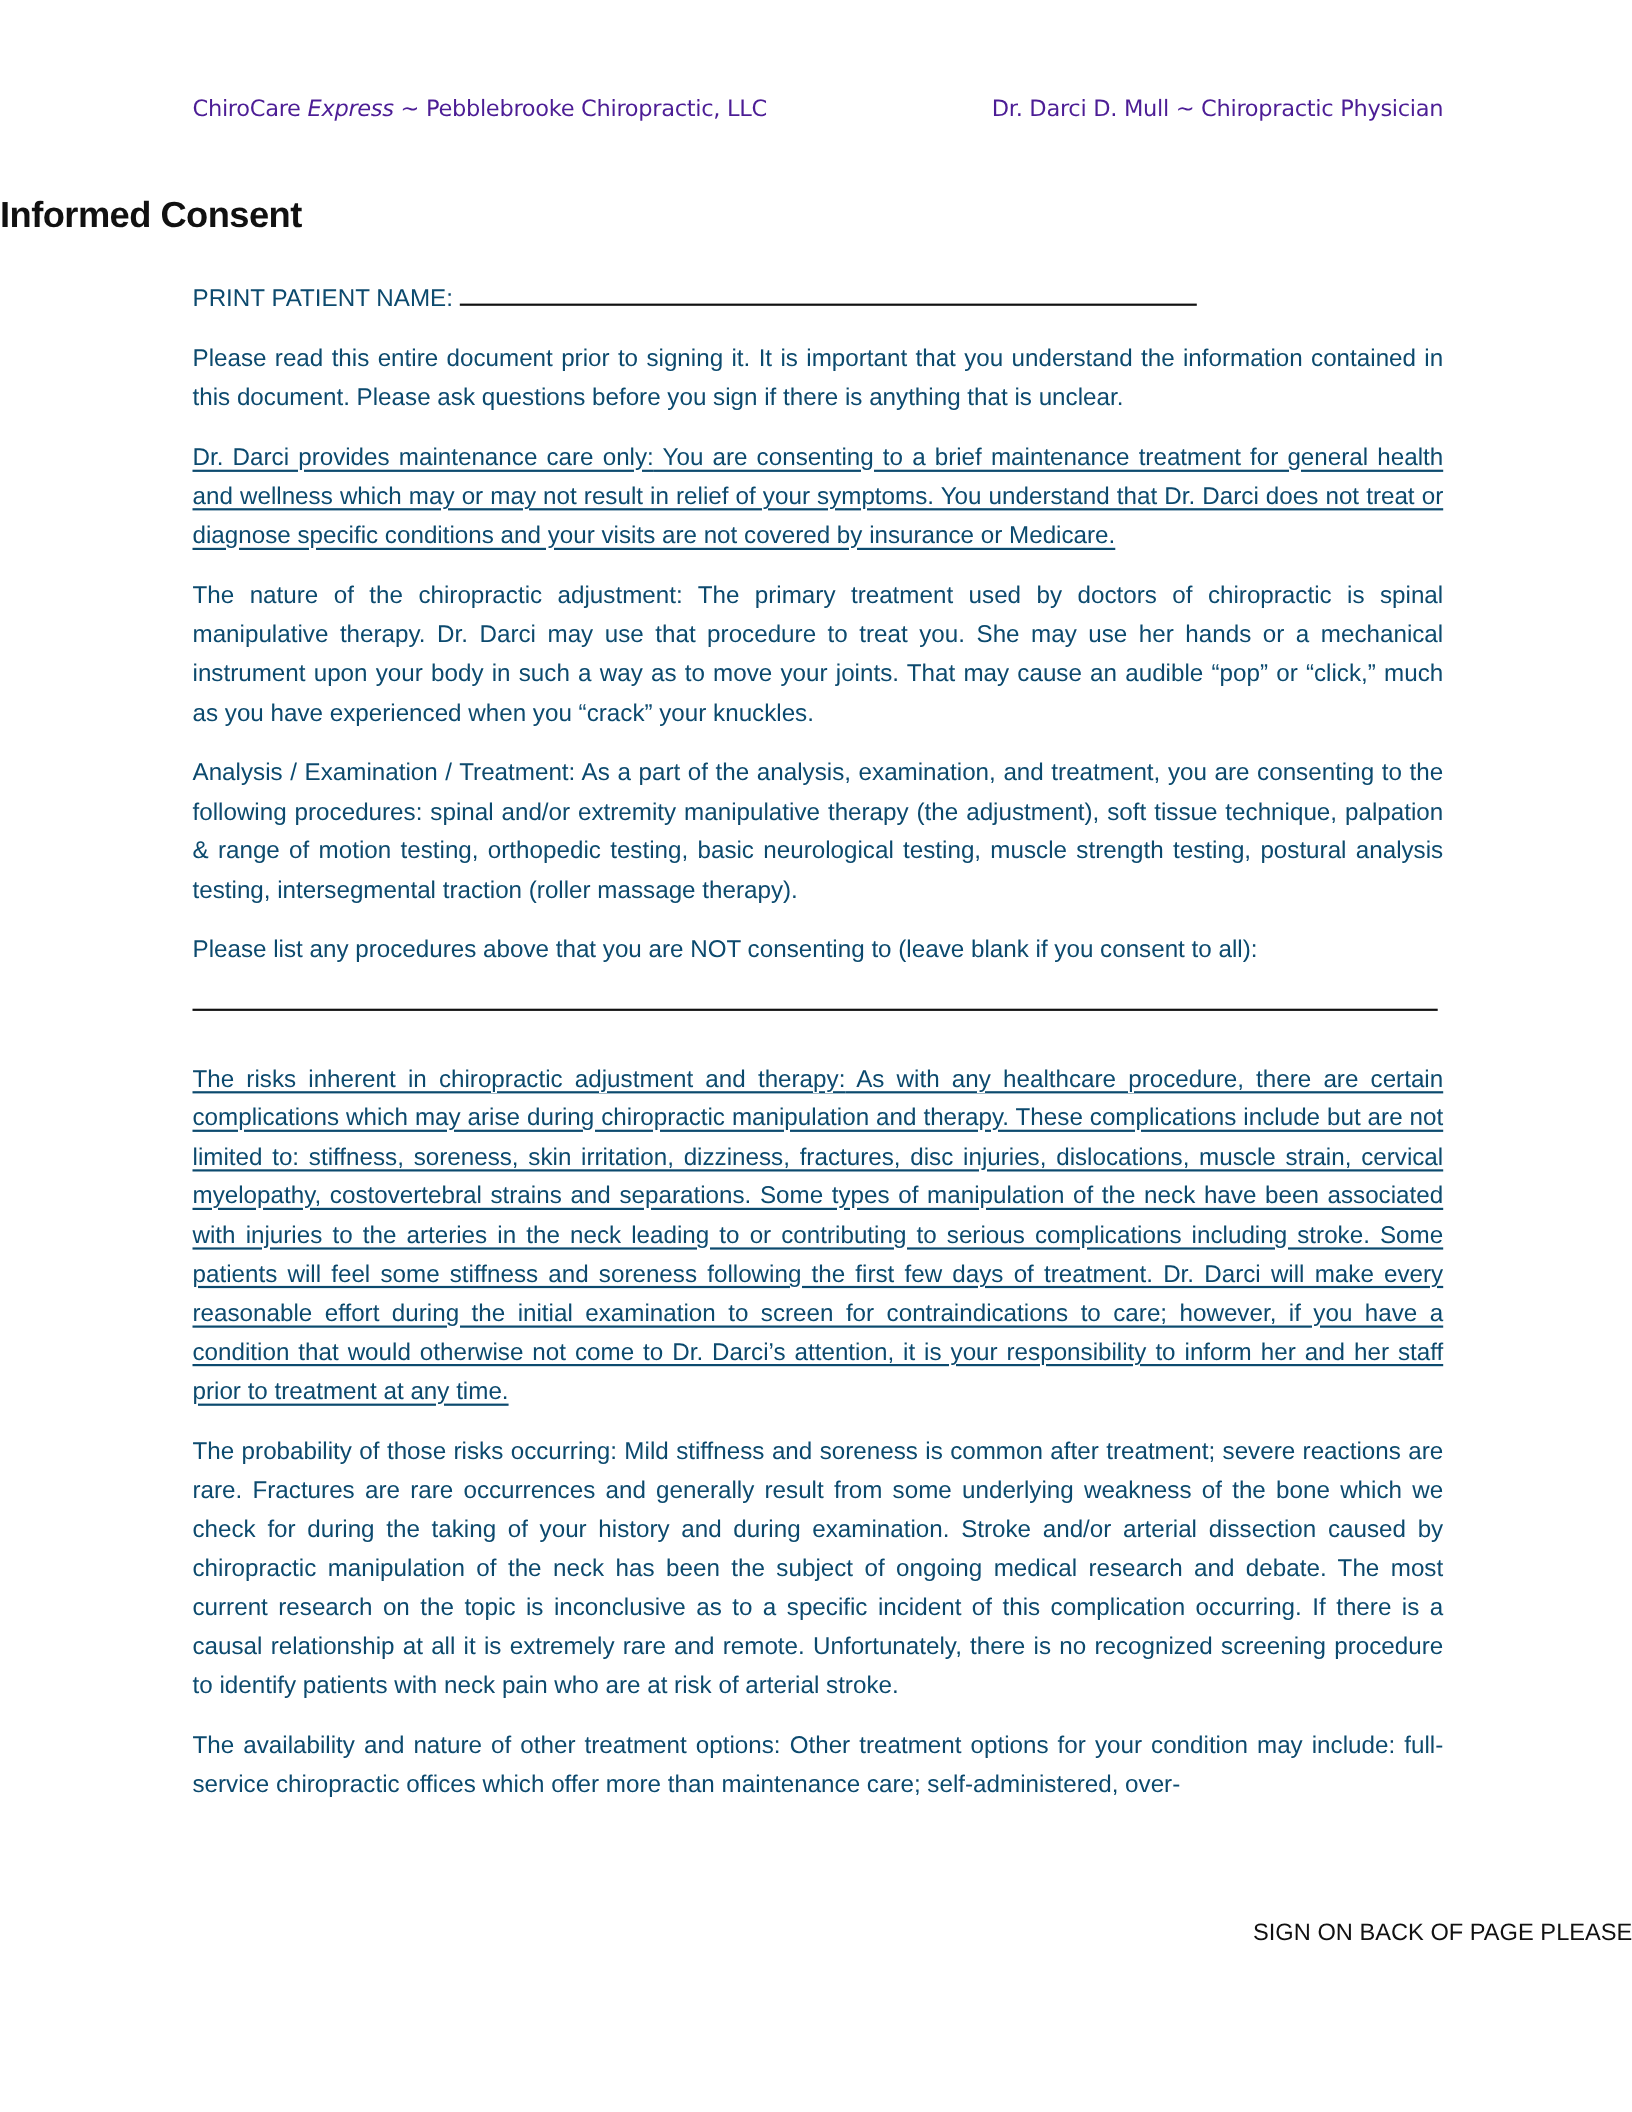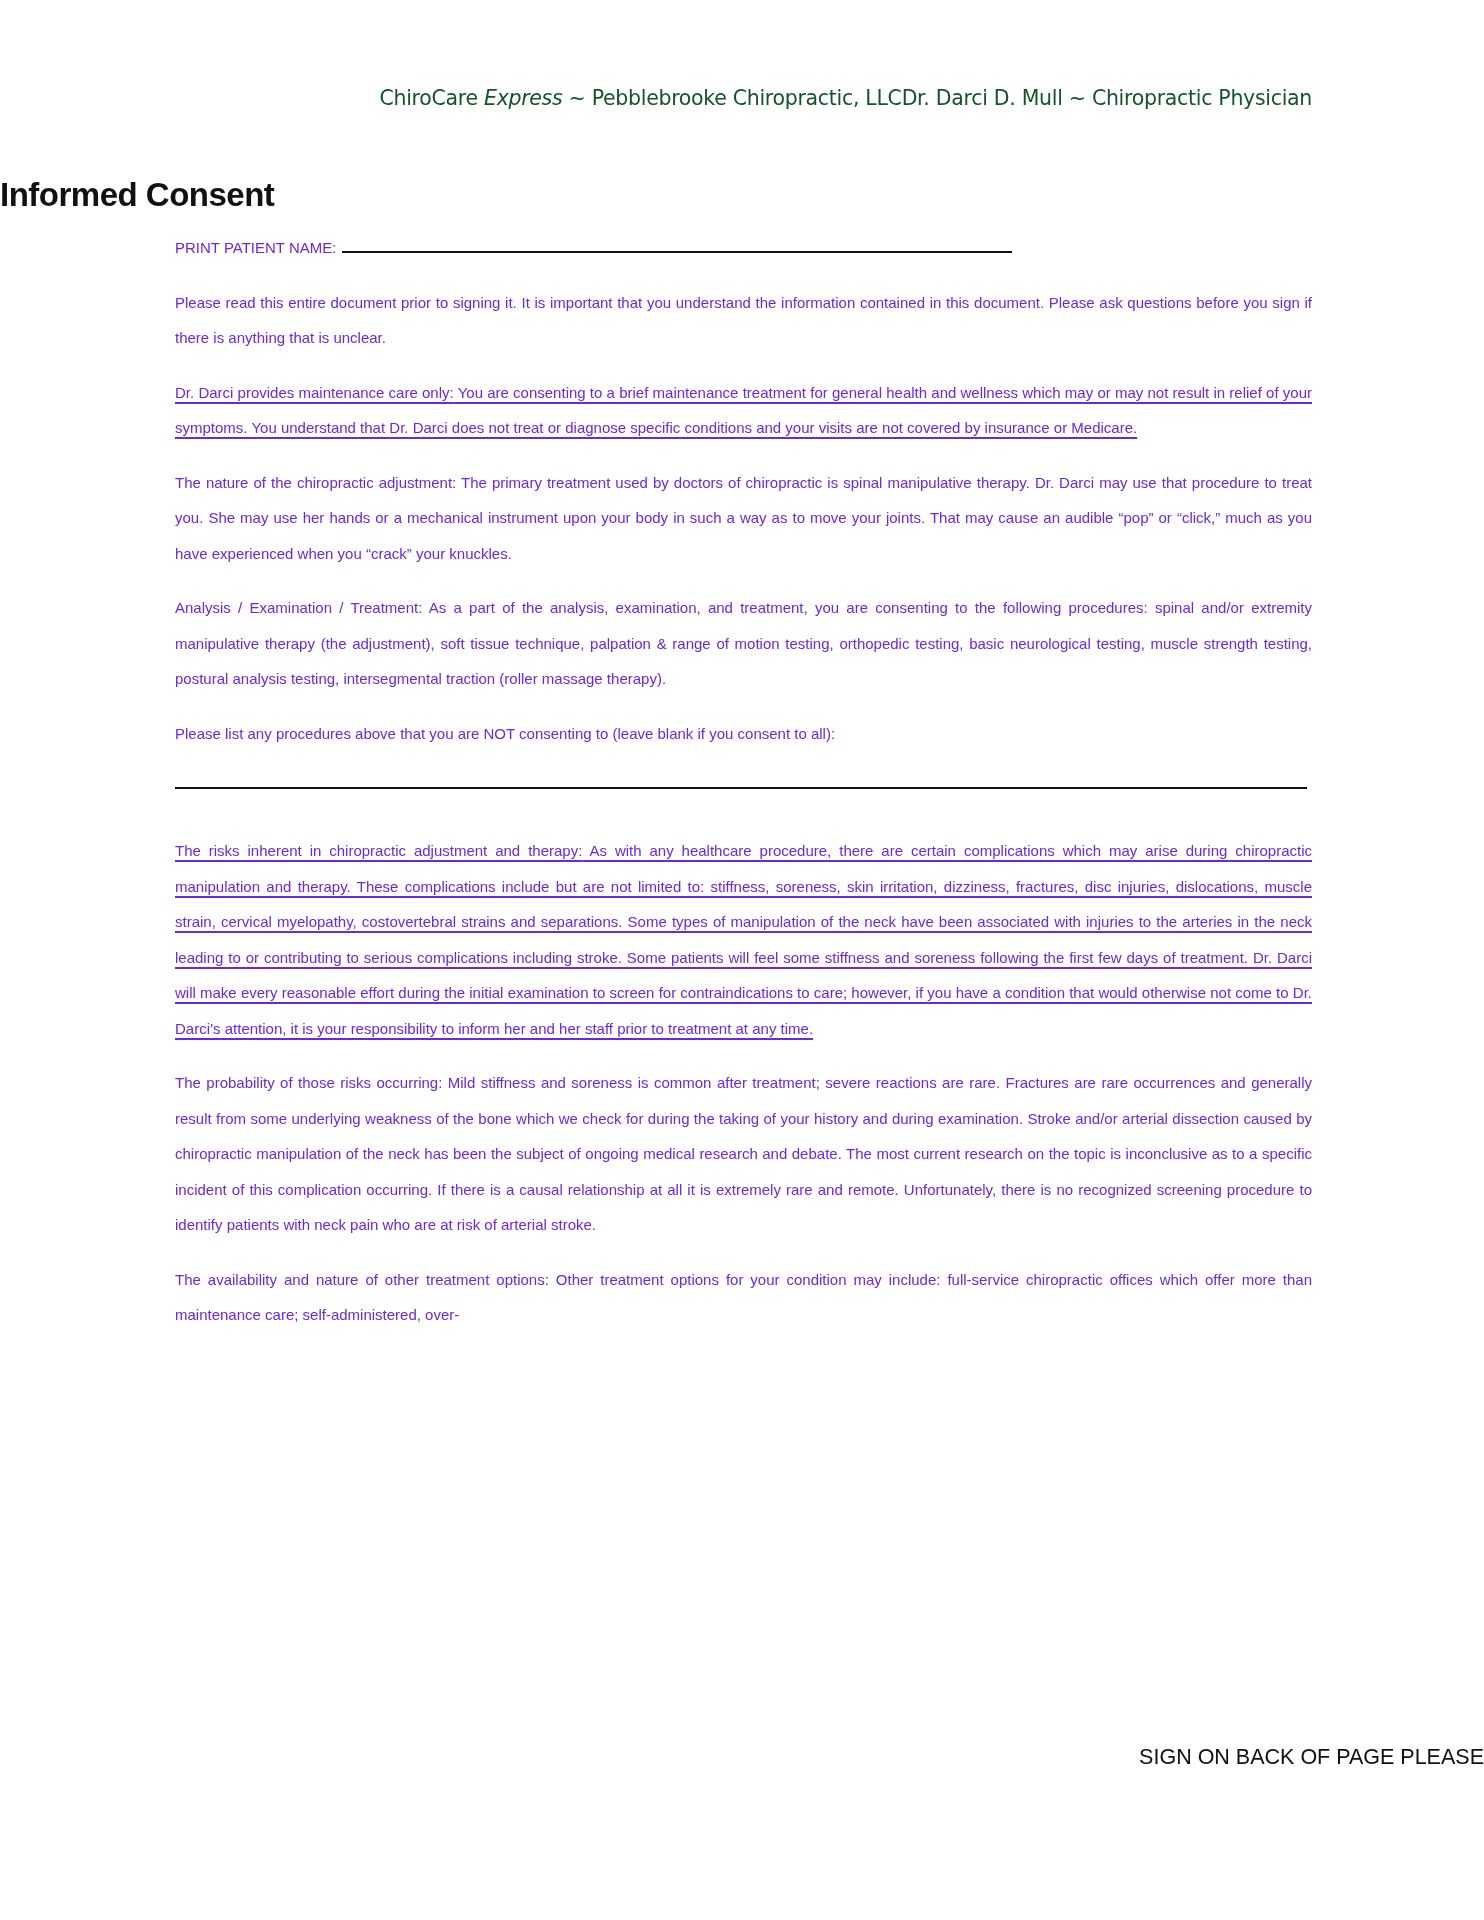--- a/index.html
+++ b/index.html
@@ -1,24 +1,24 @@
 <!DOCTYPE html>
 <html><head>
 <meta charset="utf-8">
 <style>
   html, body { margin: 0; padding: 0; background: #ffffff; }
   body { width: 1484px; height: 1920px; position: relative; overflow: hidden; color: #111; }
   .page { position: absolute; left: 0; top: 0; width: 1484px; height: 1920px; background: #fff; }
-  .header { position: absolute; top: 86px; left: 175px; width: 1137px; display: flex; justify-content: flex-end;
-    font-family: "DejaVu Sans", sans-serif; font-size: 20.5px; letter-spacing: -0.3px; color: #14532d; }
+  .header { position: absolute; top: 86px; left: 175px; width: 1137px; display: flex; justify-content: space-between;
+    font-family: "DejaVu Sans", sans-serif; font-size: 20.5px; letter-spacing: -0.3px; color: #4c1d95; }
   .header em { font-style: italic; }
   .title { position: absolute; top: 176px; left: 0; width: 1344px; text-align: left;
     font-family: "Liberation Sans", sans-serif; font-weight: bold; font-size: 33px; letter-spacing: -0.5px; }
-  .content { position: absolute; left: 175px; top: 229px; width: 1137px;
-    font-family: "Liberation Sans", sans-serif; font-size: 15px; line-height: 35.5px; color: #6d28d9; }
+  .content { position: absolute; left: 175px; top: 253px; width: 1137px;
+    font-family: "Liberation Sans", sans-serif; font-size: 22px; line-height: 35.5px; color: #0c4a6e; }
   .content p { margin: 0 0 19px 0; text-align: justify; }
   .name-line { margin: 0 0 19px 0; white-space: nowrap; }
   .name-line .blank { display: inline-block; width: 670px; border-bottom: 2px solid #111; height: 22px; vertical-align: baseline; margin-left: 6px; }
   .u { text-decoration: underline; text-decoration-thickness: 2px; text-underline-offset: 4px; }
   b { font-weight: normal; }
   .blank-full { width: 1132px; border-bottom: 2px solid #111; height: 2px; margin: 34px 0 44px 0; }
   .footer { position: absolute; top: 1745px; left: 0; width: 1484px; text-align: right;
     font-family: "Liberation Sans", sans-serif; font-size: 21.5px; }
 </style>
 </head>

